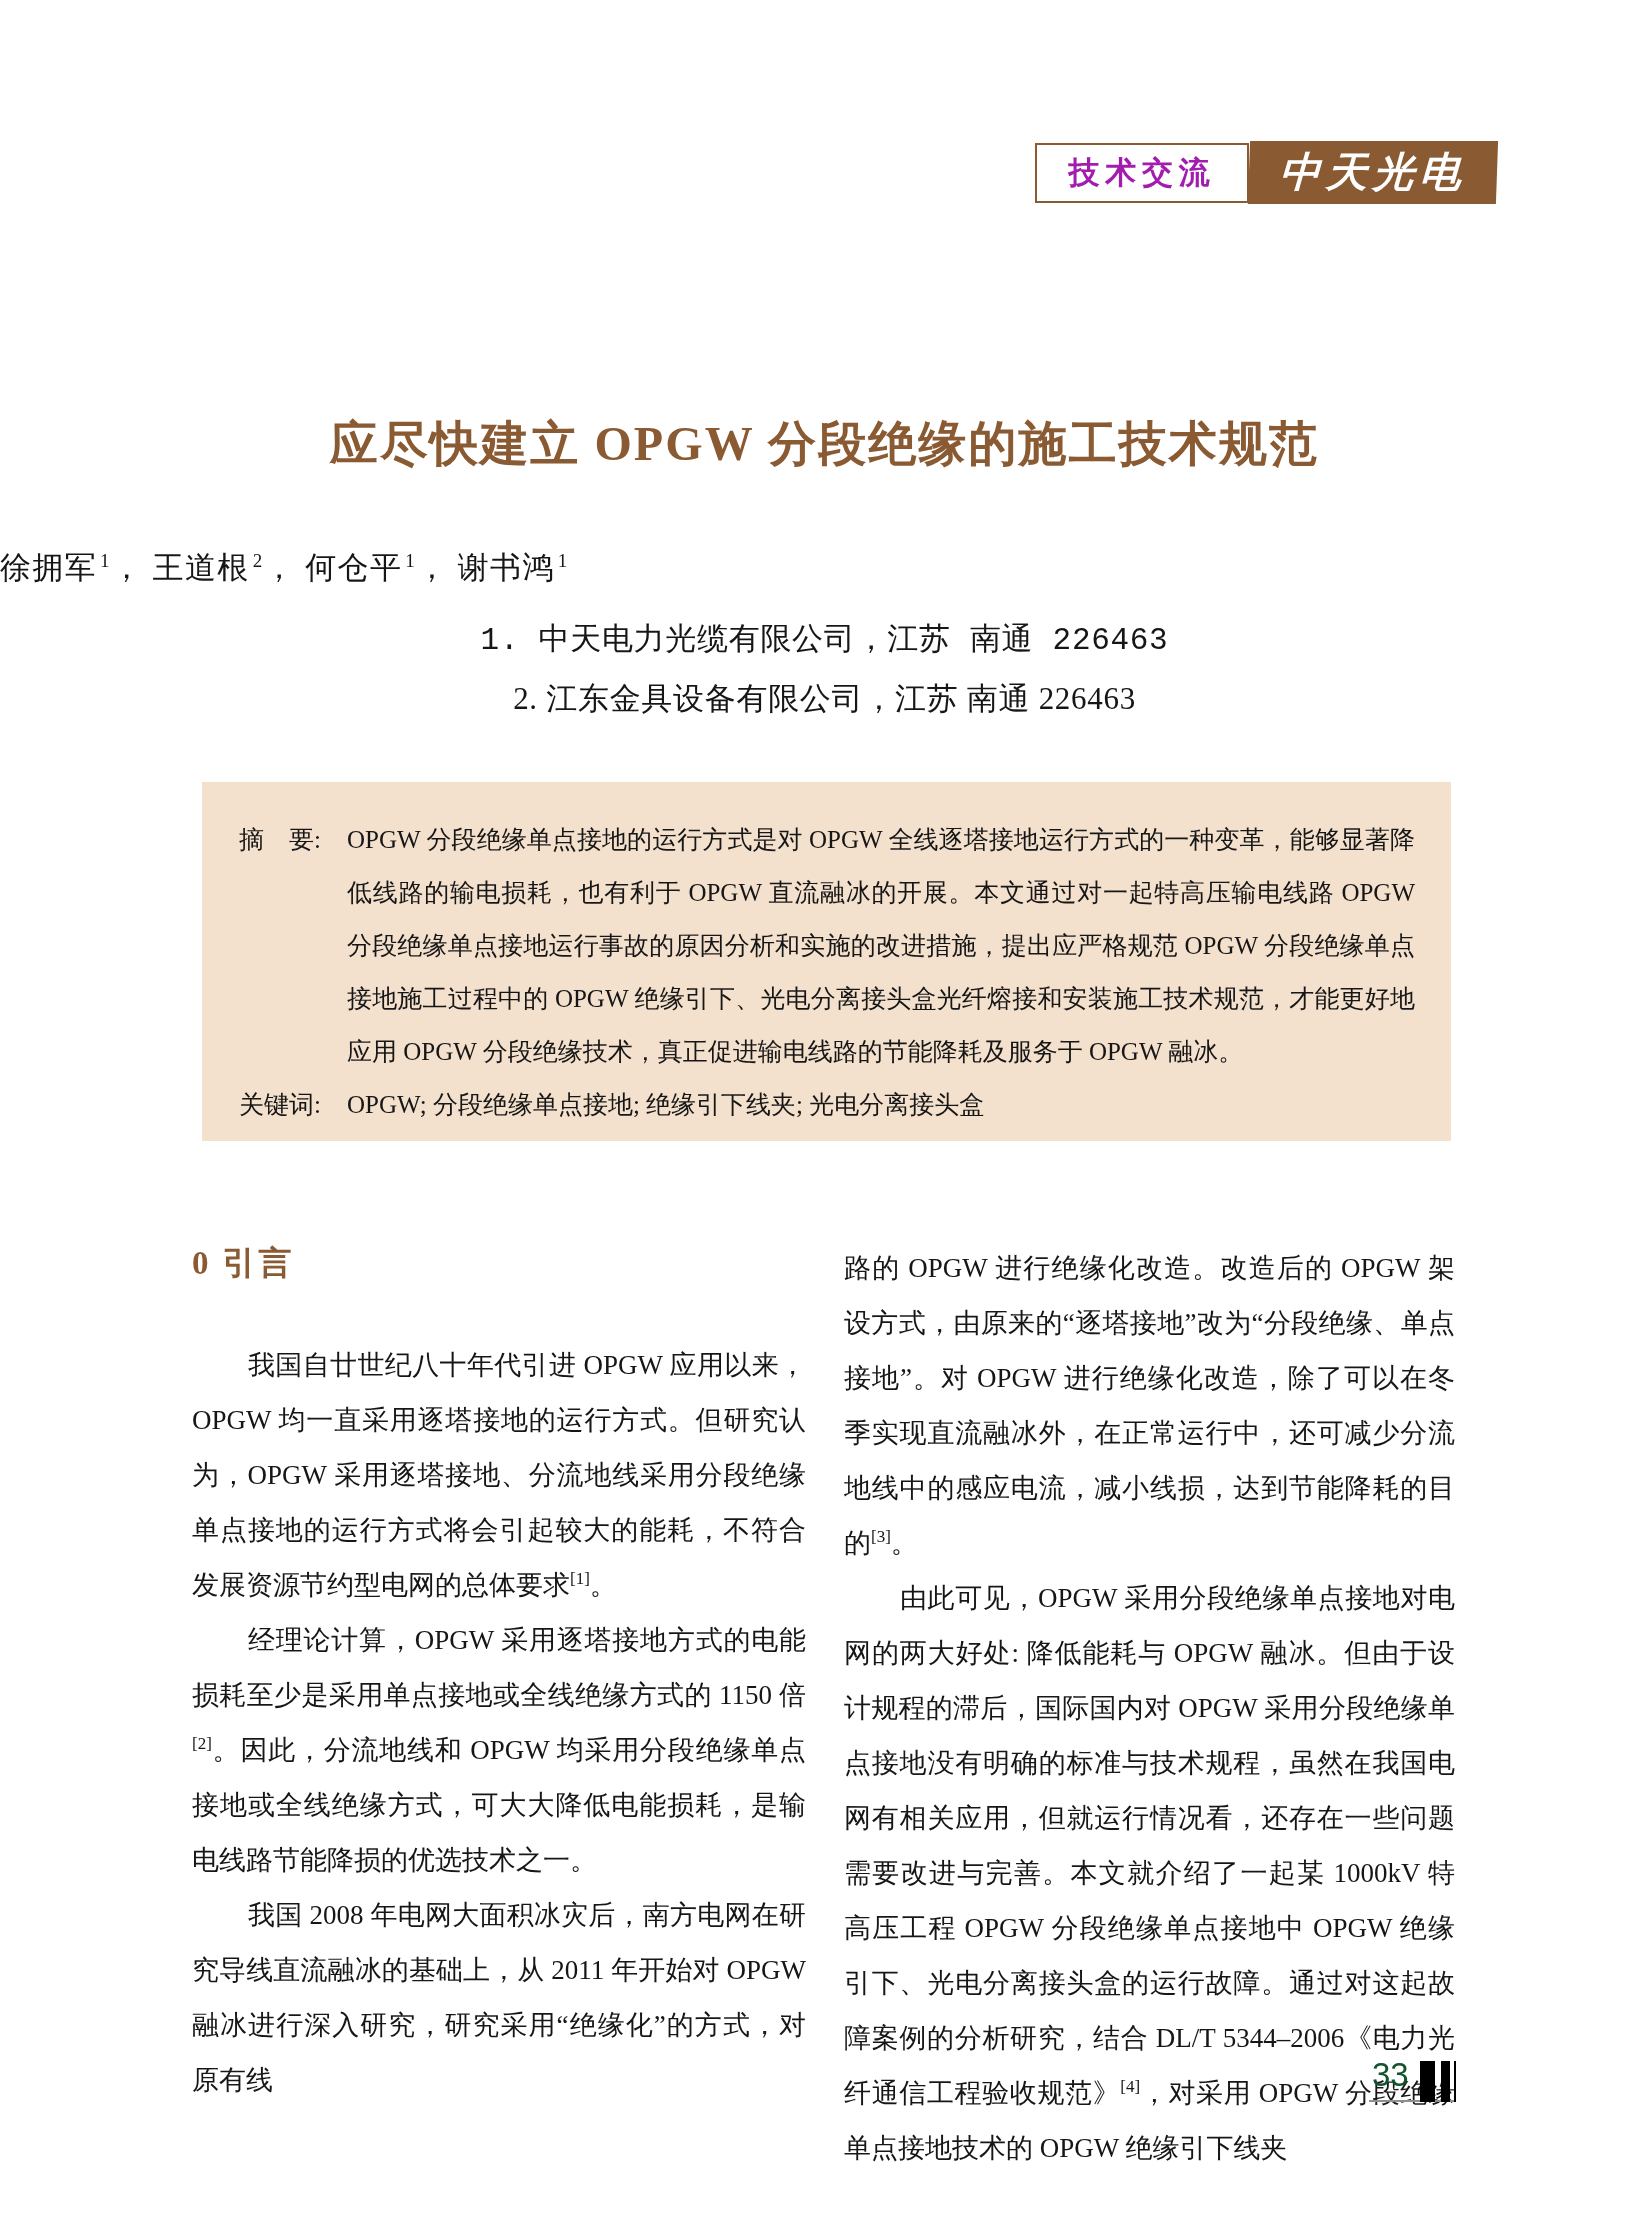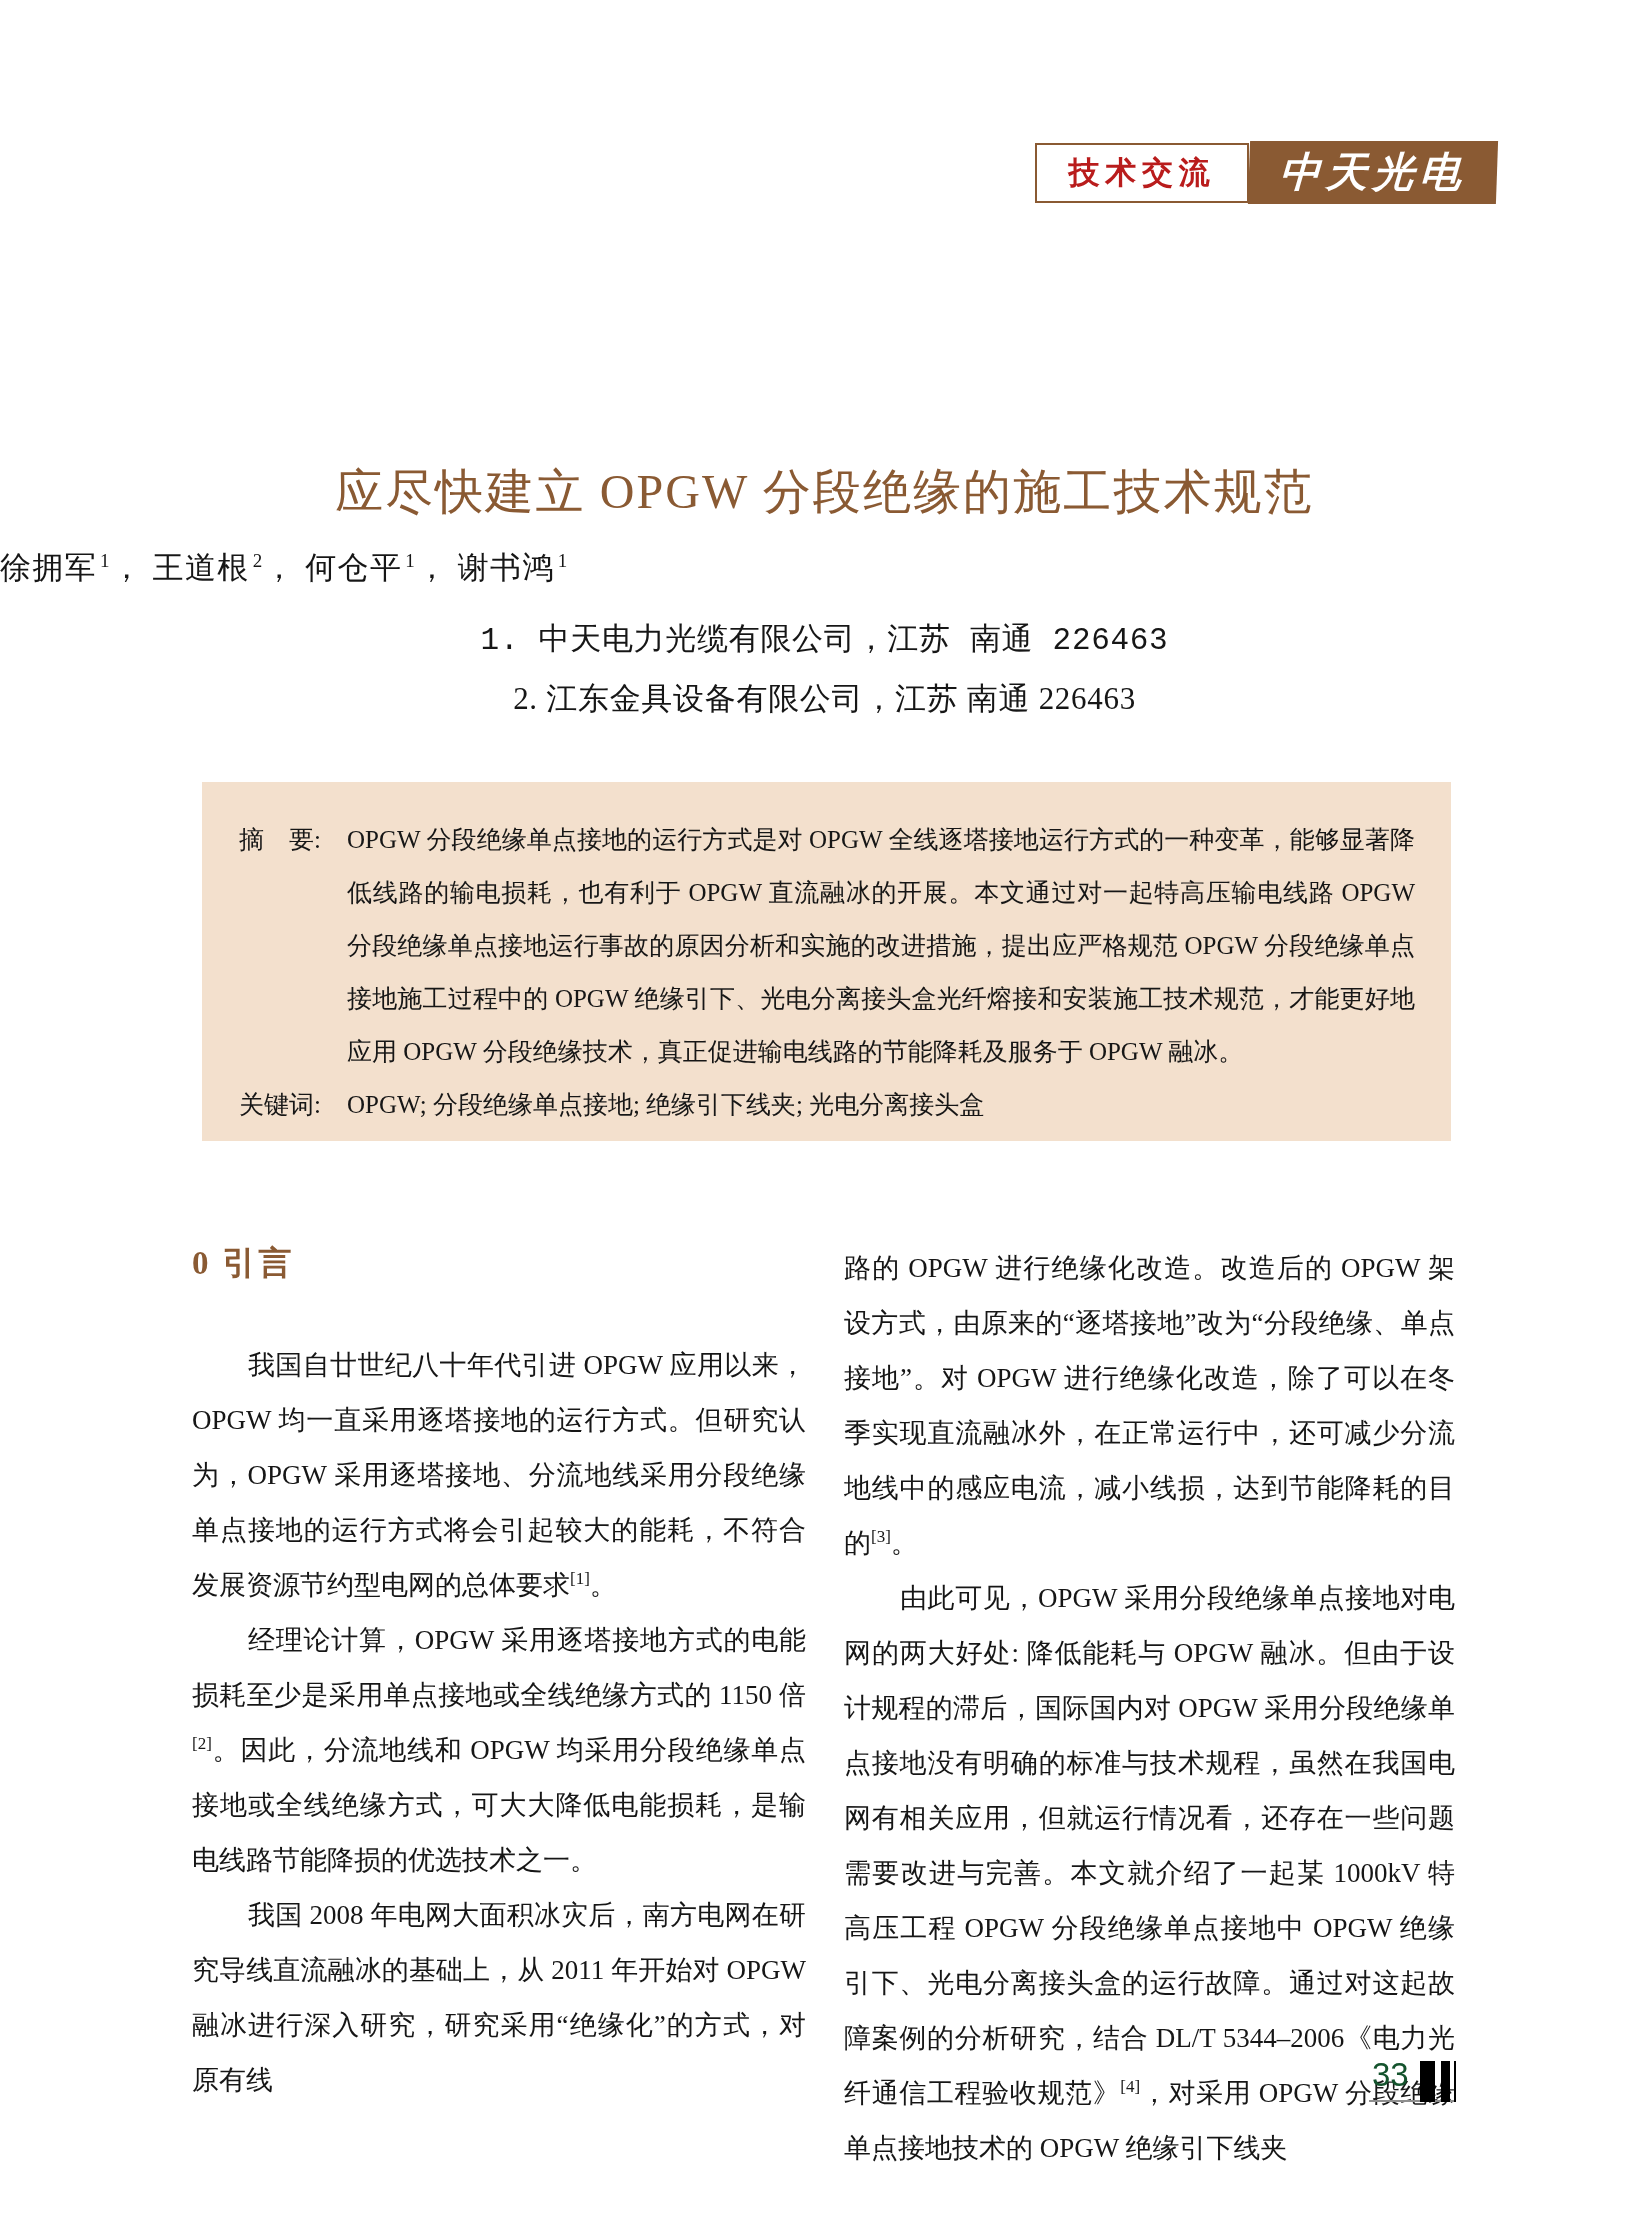--- a/index.html
+++ b/index.html
@@ -12,38 +12,38 @@
     font-family:"Liberation Serif","DejaVu Serif",serif;
     color:#161616;
     overflow:hidden;
   }
 
   
   .header { position:absolute; top:141px; left:1035px; display:flex; align-items:center; }
   .section-tag {
     width:214px; height:60px;
     background:#fff; border:2.9px solid #8A5A33;
-    color:#b91c1c;
+    color:#a21caf;
     font-family:"Liberation Sans","DejaVu Sans",sans-serif;
     font-weight:bold; font-size:31px; letter-spacing:5.7px;
     display:flex; align-items:center; justify-content:center;
   }
   .brand {
     width:248px; height:63px;
     background:#8A5A33; color:#ffffff;
     font-size:41px; font-weight:bold; font-style:italic; letter-spacing:5.7px;
     display:flex; align-items:center; justify-content:center;
     transform:skewX(-2deg);
   }
 
   
   .title {
     position:absolute; top:412px; left:0; width:100%;
     text-align:center;
-    font-size:48px; font-weight:normal; color:#8A5A33; letter-spacing:2.1px;margin-top:48px;
+    font-size:48px; font-weight:bold; color:#8A5A33; letter-spacing:2.1px;
   }
   .authors {
     position:absolute; top:547px; left:0; width:100%;
     text-align:left; font-size:31px; letter-spacing:1.4px;
   }
   .authors sup { font-size:19px; vertical-align:super; line-height:0; margin-left:2.9px; }
   .affil { position:absolute; left:0; width:100%; text-align:center; font-size:31px; letter-spacing:0.7px; }
   .affil-1 { top:618px;font-family:Liberation Mono, monospace; }
   .affil-2 { top:678px; }
 

